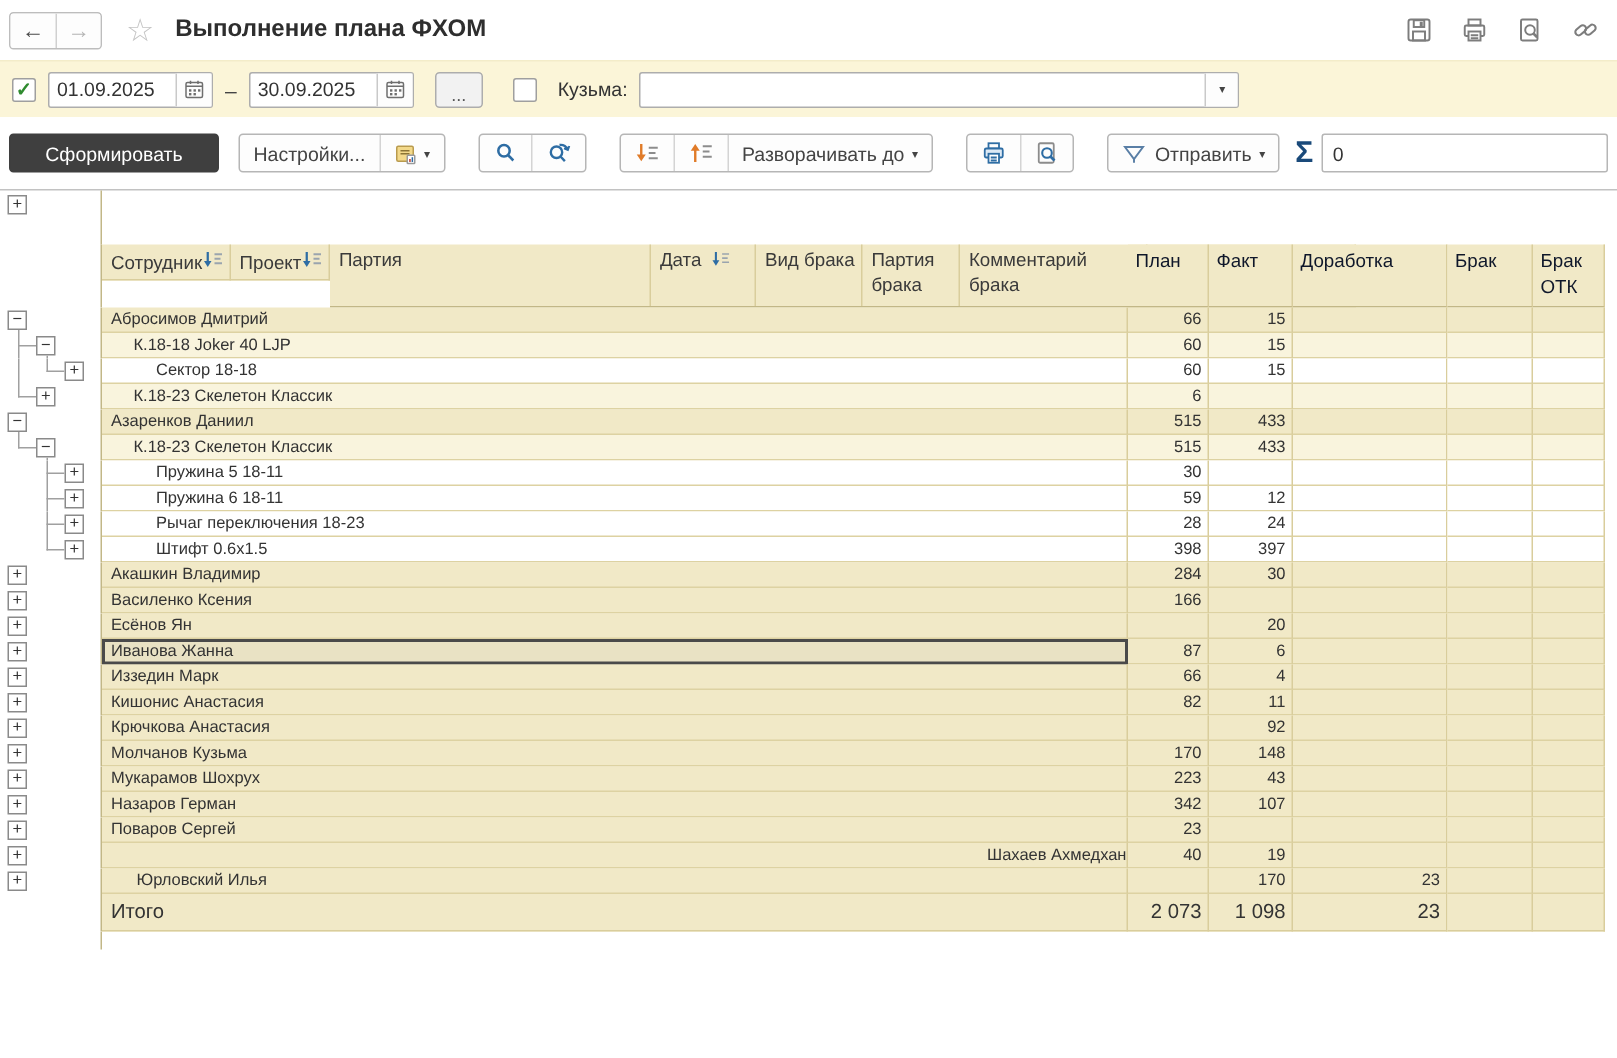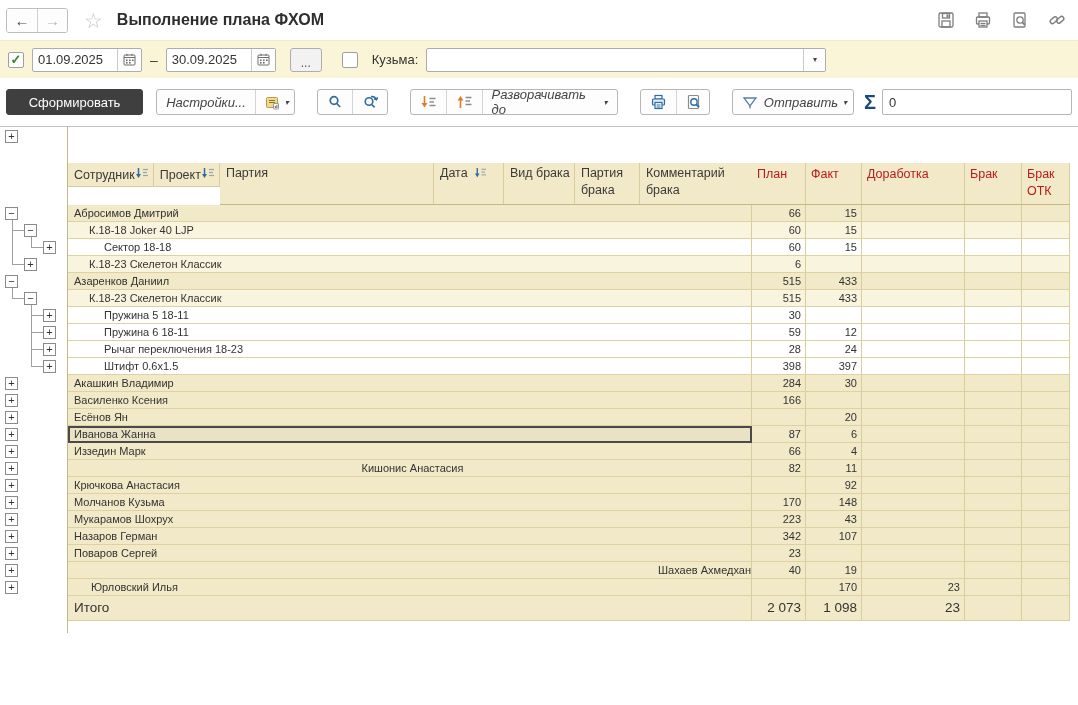--- a/index.html
+++ b/index.html
@@ -27,21 +27,21 @@
   .dots-btn { margin-left:14px; width:32px; height:24px; border:1px solid #adadad; border-radius:3px; background:#f2f2f2; font-size:12px; color:#555; display:flex; align-items:flex-end; justify-content:center; padding-bottom:6px; line-height:4px; }
   .proj-label { margin-left:14px; font-size:13px; color:#333; }
   .proj-field { margin-left:8px; width:400px; }
   .proj-field input { flex:1; width:auto; }
   .ddbtn { width:22px; display:flex; align-items:center; justify-content:center; border-left:1px solid #c9c9c9; background:#fdfdfd; font-size:8px; color:#444; }
 
   
   .toolbar { height:48px; display:flex; align-items:center; padding:0 6px; background:#fff; }
   .btn { height:26px; border:1px solid #b6b6b6; border-radius:3px; background:#fdfdfd; font-size:13px; color:#444; display:flex; align-items:center; justify-content:center; padding:0 12px; }
   .btn.primary { background:#3f3f3f; border-color:#3f3f3f; color:#fff; width:140px; }
-  .btngroup { display:flex; border:1px solid #b6b6b6; border-radius:3px; overflow:hidden; background:#fdfdfd; height:26px;font-style:italic; }
+  .btngroup { display:flex; border:1px solid #b6b6b6; border-radius:3px; overflow:hidden; background:#fdfdfd; height:26px; }
   .seg { display:flex; align-items:center; justify-content:center; padding:0 9px; font-size:13px; color:#444; }
   .seg + .seg { border-left:1px solid #d4d4d4; }
   .caret { font-size:8px; color:#444; margin-left:5px; }
   .sigma { font-size:20px; font-weight:bold; color:#1a4a7a; margin:0 6px 0 10px; }
   .counter { flex:1; height:26px; border:1px solid #b6b6b6; border-radius:2px; font-size:13px; color:#333; padding:0 6px; font-family:"Liberation Sans",sans-serif; outline:0; }
 
   
   .rpt { width:1078px; border-top:1px solid #c2c2c2; font-size:11px; }
   .toprow { display:flex; height:36px; }
   .toprow .tree { width:68px; border-right:1px solid #c2b787; position:relative; }
@@ -51,21 +51,21 @@
   .toprow .exp { top:3px; left:5px; }
 
   .hdr { display:flex; }
   .hdr .tree { width:68px; border-right:1px solid #c2b787; }
   .hdr-main { width:684px; display:flex; }
   .hrow { height:24px; background:#f1e9c7; border-bottom:1px solid #d9cd9c; border-right:1px solid #d9cd9c; display:flex; align-items:center; padding:0 4px 0 6px; font-size:12.5px; color:#3a3a3a; }
   .hrow .sorticon { margin-left:auto; }
   .drow { height:42px; display:flex; background:#f1e9c7; border-bottom:1px solid #c2b787; }
   .dcell { border-right:1px solid #d9cd9c; padding:2px 4px 0 6px; font-size:12.5px; color:#3a3a3a; line-height:1.35; }
   .dcell .sorticon { margin-left:6px; vertical-align:-2px; }
-  .mcell { background:#f1e9c7; border-right:1px solid #d9cd9c; border-bottom:1px solid #c2b787; padding:3px 4px 0 5px; font-size:12.5px; color:#b91c1c; line-height:1.35; }
+  .mcell { background:#f1e9c7; border-right:1px solid #d9cd9c; border-bottom:1px solid #c2b787; padding:3px 4px 0 5px; font-size:12.5px; color:#0f172a; line-height:1.35; }
 
   .w-plan{width:54px} .w-fact{width:56px} .w-rework{width:103px} .w-brak{width:57px} .w-brak_otk{width:48px}
   .w-party{width:214px} .w-date{width:70px} .w-kind{width:71px} .w-bparty{width:65px} .w-comment{width:125px} .w-resp{width:139px}
 
   .trow { display:flex; height:17px; }
   .trow .tcell { width:68px; border-right:1px solid #c2b787; position:relative; background:#fff; }
   .ncell { width:684px; border-right:1px solid #d9cd9c; border-bottom:1px solid #ddd2a2; white-space:nowrap; overflow:hidden; line-height:16px; color:#333; }
   .vcell { border-right:1px solid #d9cd9c; border-bottom:1px solid #ddd2a2; text-align:right; padding-right:4px; line-height:16px; color:#333; }
   .lvl0 .ncell, .lvl0 .vcell { background:#f1e9c7; }
   .lvl1 .ncell, .lvl1 .vcell { background:#f9f4dd; }
@@ -508,21 +508,21 @@
         <div class="vcell w-plan">66</div>
         <div class="vcell w-fact">4</div>
         <div class="vcell w-rework"></div>
         <div class="vcell w-brak"></div>
         <div class="vcell w-brak_otk"></div>
       </div>
       <div class="trow lvl0">
         <div class="tcell">
           <div class="exp" style="left: 5px;">+</div>
         </div>
-        <div class="ncell" style="padding-left: 6px; text-align: center;">Кишонис Анастасия</div>
+        <div class="ncell" style="padding-left: 6px;">Кишонис Анастасия</div>
         <div class="vcell w-plan">82</div>
         <div class="vcell w-fact">11</div>
         <div class="vcell w-rework"></div>
         <div class="vcell w-brak"></div>
         <div class="vcell w-brak_otk"></div>
       </div>
       <div class="trow lvl0">
         <div class="tcell">
           <div class="exp" style="left: 5px;">+</div>
         </div>

